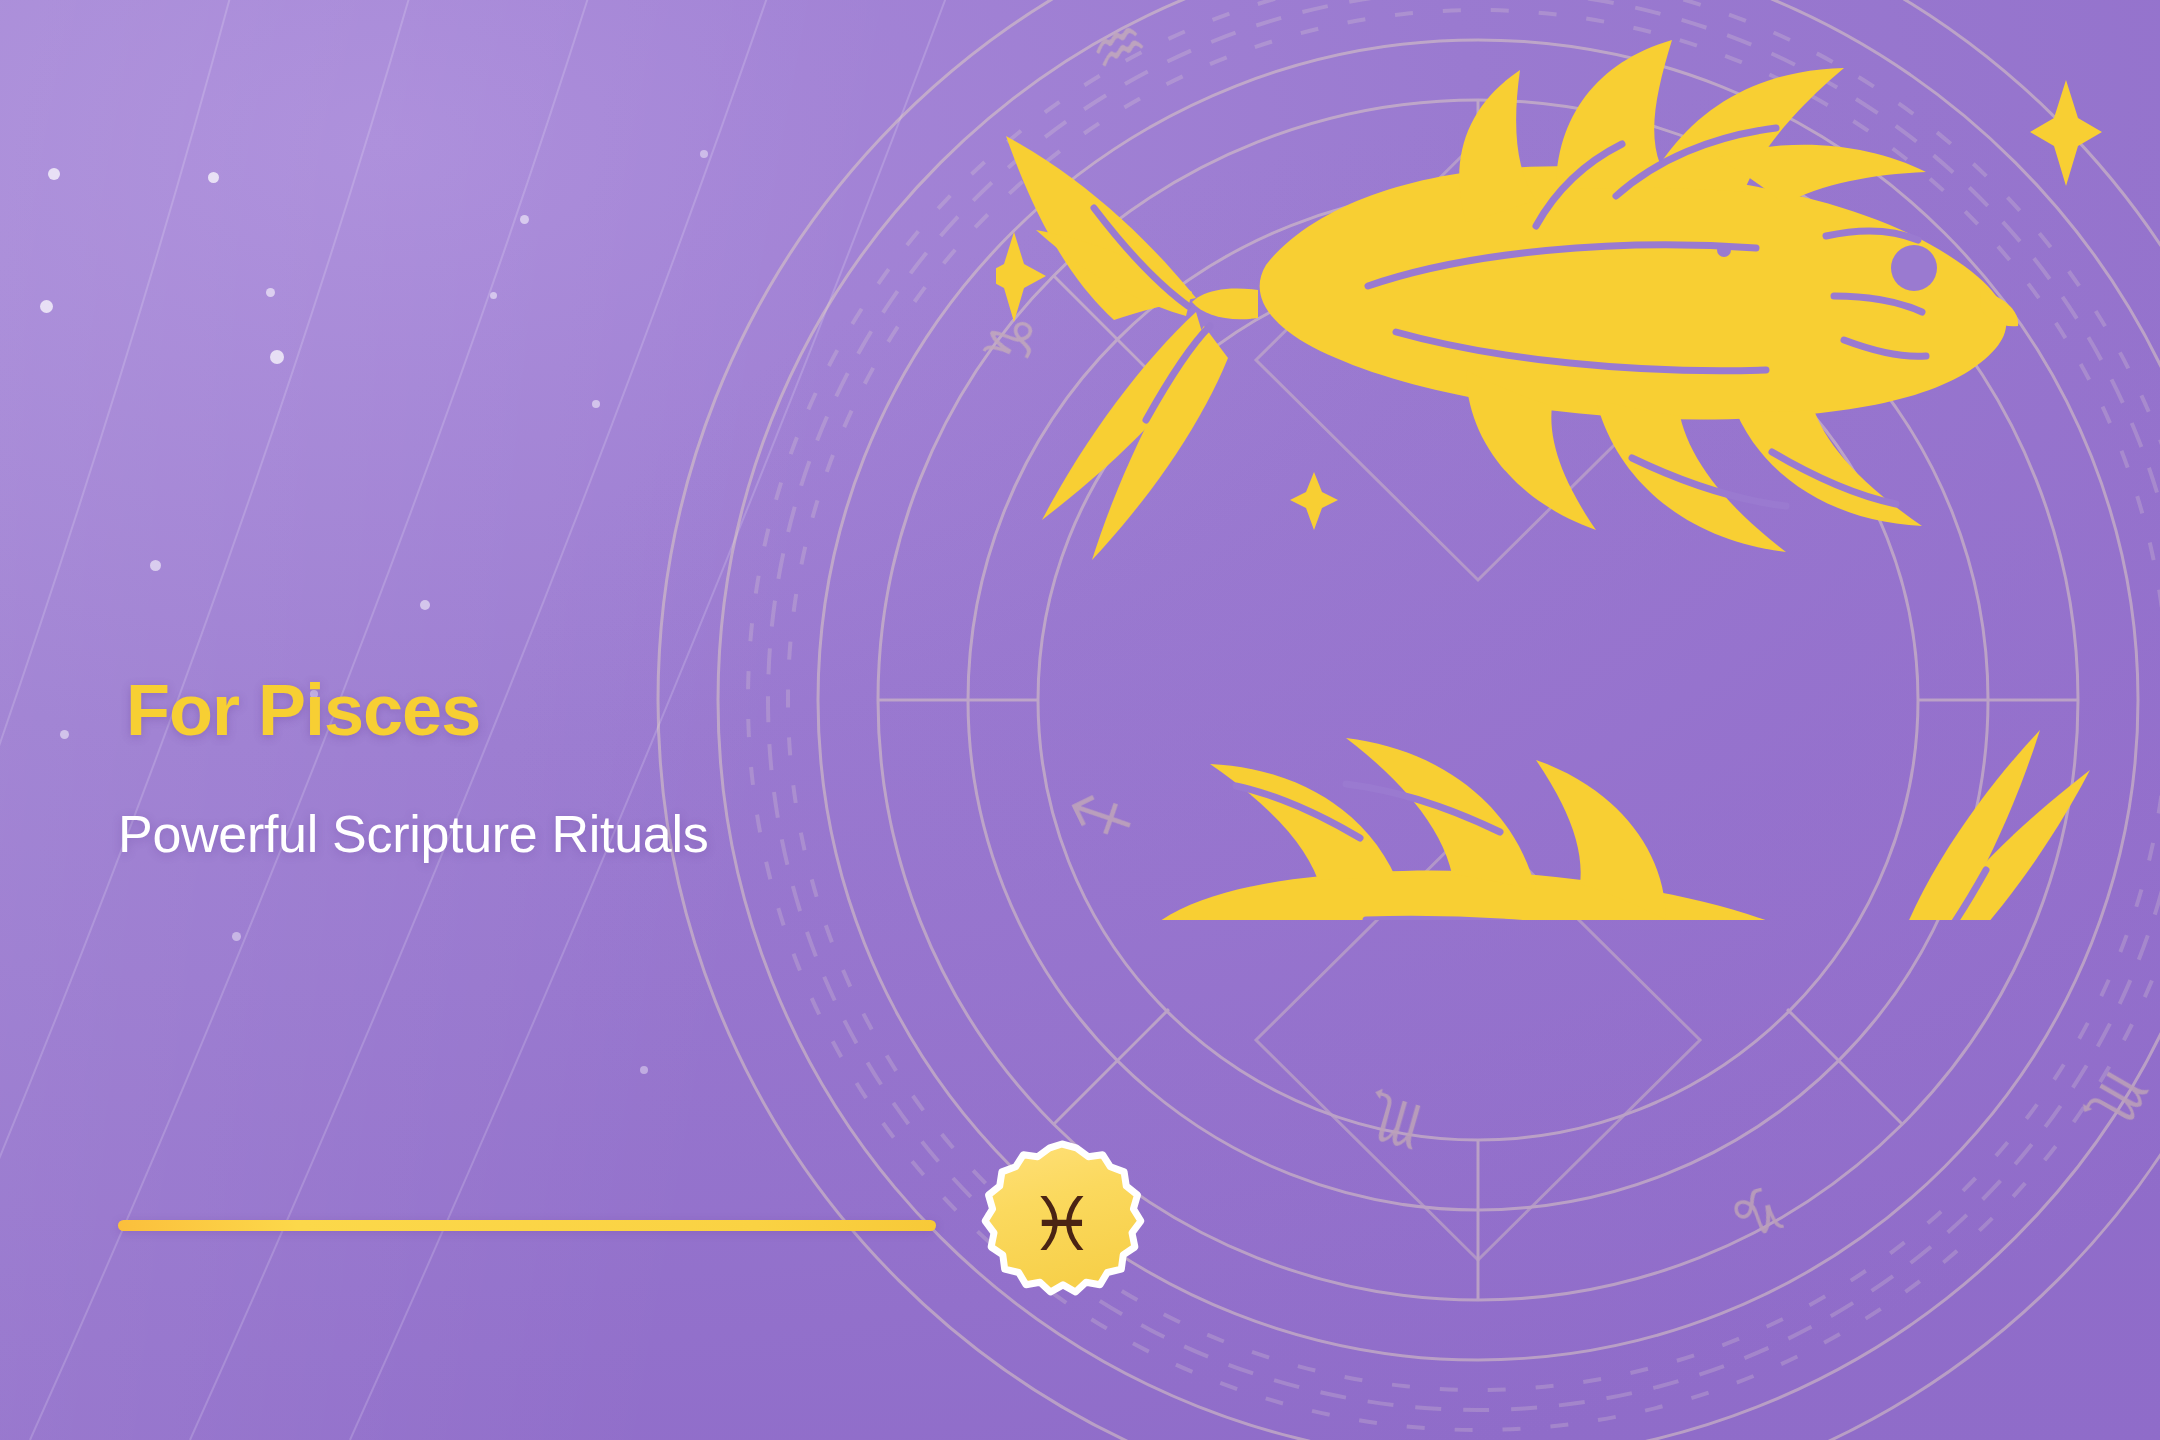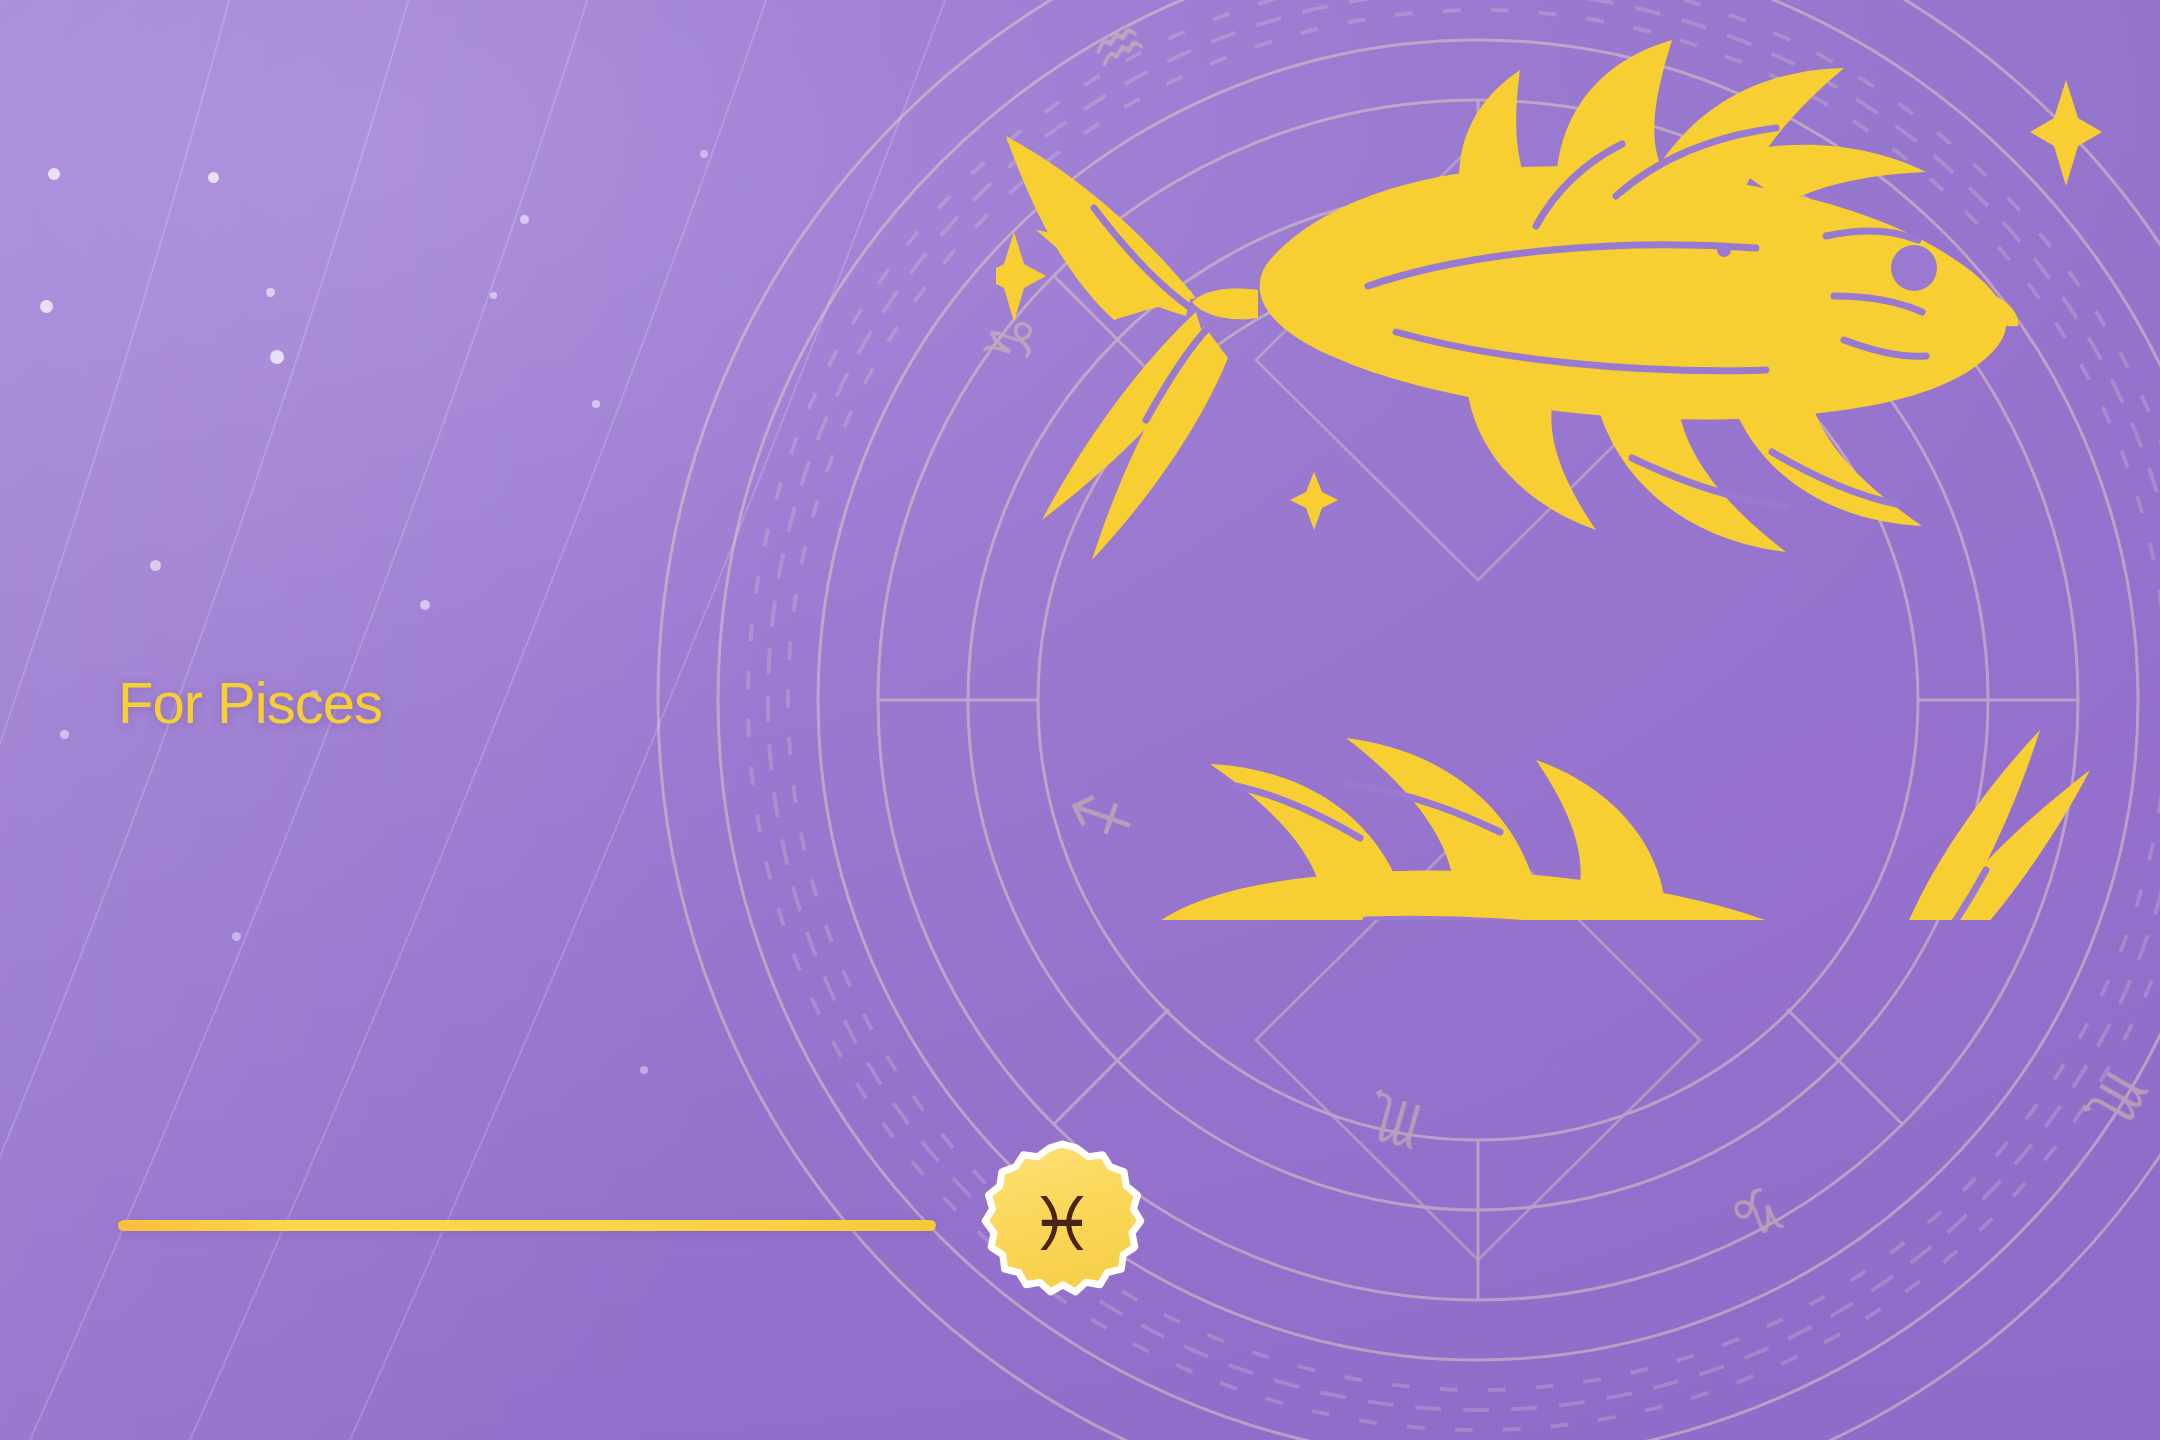--- a/index.html
+++ b/index.html
@@ -46,26 +46,27 @@
   .fish-art { position:absolute; right:24px; top:40px; width:1140px; height:880px; }
 
   
   .copy {
     position:absolute;
     left:118px;
     top:672px;
     width:960px;
   }
   .headline {
-    font-size:58px;
-    font-weight:400;
+    font-size:72px;
+    font-weight:700;
     letter-spacing:-1px;
     color:#f7cf33;
     line-height:1.06;
     text-shadow:0 2px 10px rgba(90,50,140,.30);
+    margin-left:8px;
   }
   .subhead {
     margin-top:50px;
     font-size:52px;
     font-weight:400;
     color:#ffffff;
     line-height:1.42;
     letter-spacing:-0.3px;
     text-shadow:0 2px 10px rgba(90,50,140,.28);
     max-width:940px;
@@ -343,20 +344,21 @@
       </g>
       <g>
         <path d="M318 432 L326 452 L342 460 L326 468 L318 490 L310 468 L294 460 L310 452 Z"></path>
       </g>
     </g>
   </svg>
 
   <div class="copy">
     <div class="headline">For Pisces</div>
     <div class="subhead">
+      <span>Powerful Scripture Rituals</span>
     </div>
   </div>
 
   <div class="rule-row">
     <div class="rule"></div>
   </div>
 
   <div class="badge">
     <svg viewBox="0 0 180 180">
       <defs>

